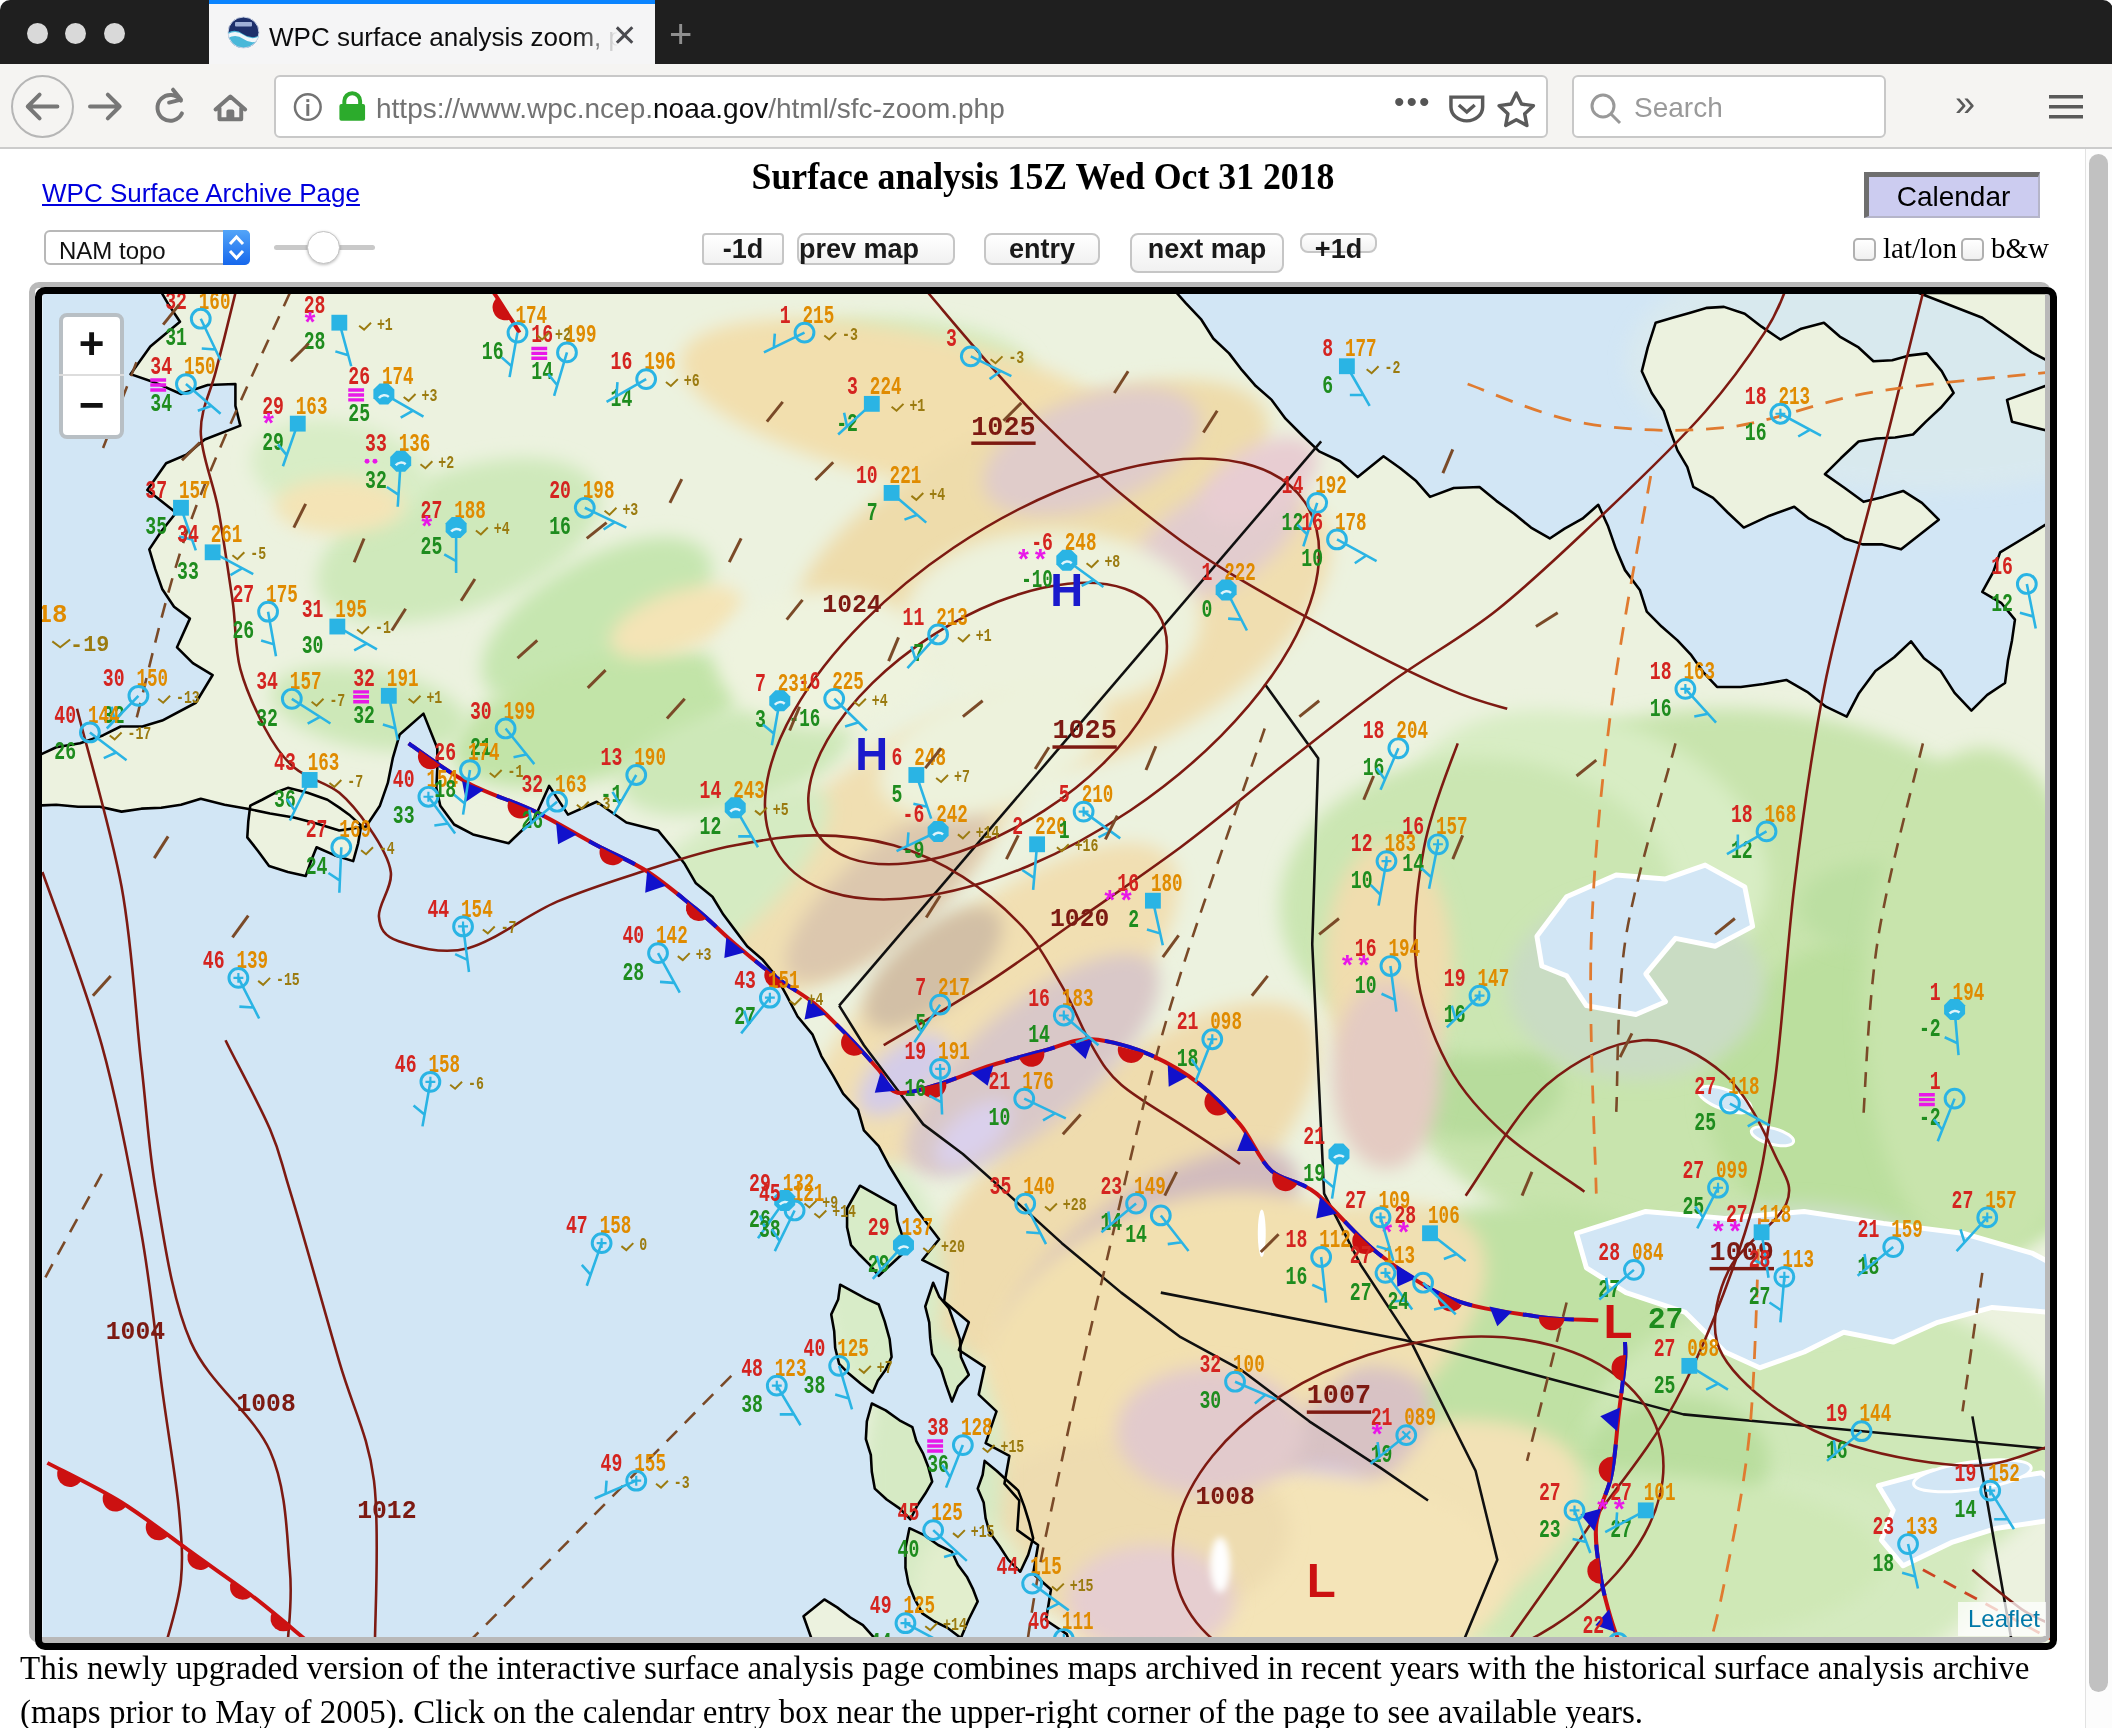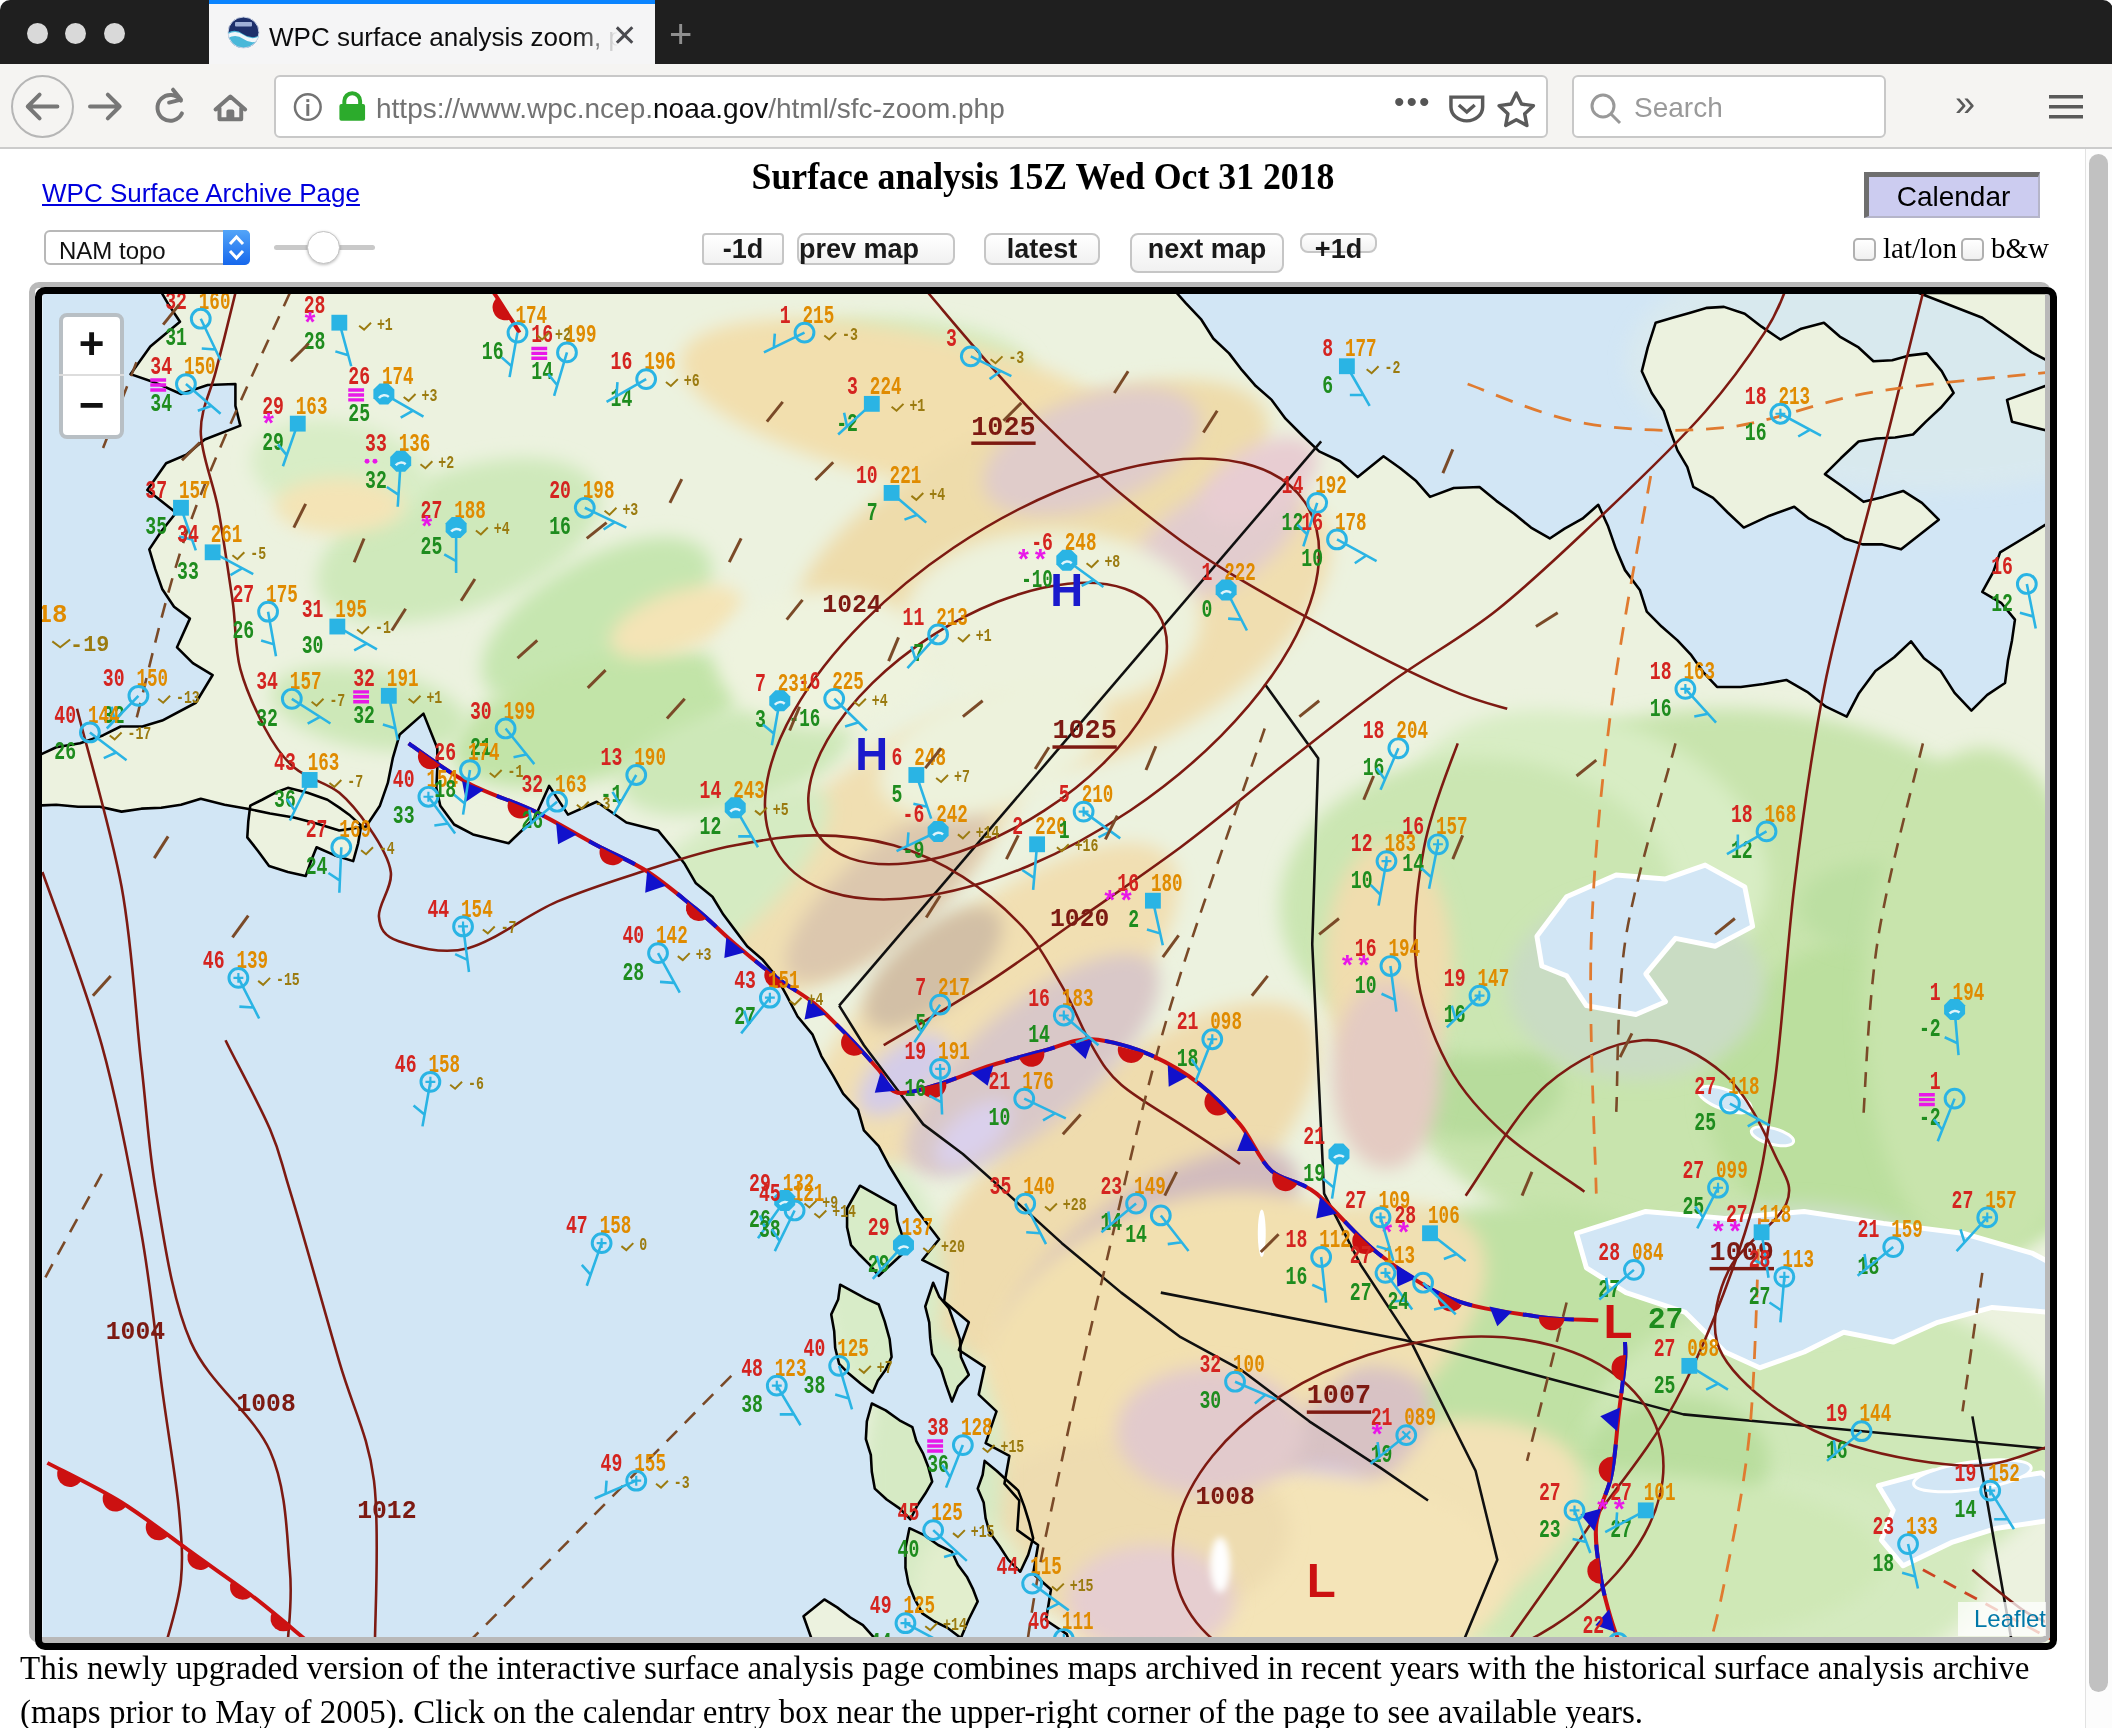--- a/index.html
+++ b/index.html
@@ -84,21 +84,21 @@
 <div class="abs" style="left:44px;top:230px;width:206px;height:35px;background:#fff;border:2px solid #b8b8b8;border-radius:6px"></div>
 <div class="abs" style="left:59px;top:237px;font-size:24px;color:#111">NAM topo</div>
 <div class="abs" style="left:223px;top:230px;width:27px;height:35px;background:linear-gradient(#53a5f8,#1667ec);border-radius:0 5px 5px 0"></div>
 <svg class="abs" style="left:223px;top:230px" width="27" height="35" viewBox="0 0 27 35">
       <path d="M7 14 L13.5 7 L20 14 M7 21 L13.5 28 L20 21" fill="none" stroke="#fff" stroke-width="3"></path>
     </svg>
 <div class="abs" style="left:274px;top:245px;width:101px;height:5px;background:#c9c9c9;border-radius:3px"></div>
 <div class="abs" style="left:307px;top:231px;width:33px;height:33px;background:#fff;border:1px solid #c2c2c2;border-radius:50%;box-shadow:0 1px 3px rgba(0,0,0,0.25)"></div>
 <div class="abs" style="left:702px;top:233px;width:82px;height:32px;background:linear-gradient(#ffffff,#f1f1f1);border:2px solid #c6c6c6;border-radius:4px;font-size:27px;font-weight:bold;color:#1a1a1a;text-align:center;line-height:28px">-1d</div>
 <div class="abs" style="left:797px;top:233px;width:158px;height:32px;background:linear-gradient(#ffffff,#f1f1f1);border:2px solid #c6c6c6;border-radius:8px;font-size:27px;font-weight:bold;color:#1a1a1a;line-height:28px">prev map</div>
-<div class="abs" style="left:984px;top:233px;width:116px;height:32px;background:linear-gradient(#ffffff,#f1f1f1);border:2px solid #c6c6c6;border-radius:8px;font-size:27px;font-weight:bold;color:#1a1a1a;text-align:center;line-height:28px">latest</div>
+<div class="abs" style="left:984px;top:233px;width:116px;height:32px;background:linear-gradient(#ffffff,#f1f1f1);border:2px solid #c6c6c6;border-radius:8px;font-size:27px;font-weight:bold;color:#1a1a1a;text-align:center;line-height:28px">entry</div>
 <div class="abs" style="left:1130px;top:233px;width:154px;height:40px;background:linear-gradient(#ffffff,#f1f1f1);border:2px solid #c6c6c6;border-radius:8px;font-size:27px;font-weight:bold;color:#1a1a1a;text-align:center;line-height:28px">next map</div>
 <div class="abs" style="left:1300px;top:233px;width:77px;height:20px;background:linear-gradient(#ffffff,#f1f1f1);border:2px solid #c6c6c6;border-radius:8px;font-size:27px;font-weight:bold;color:#1a1a1a;text-align:center;line-height:28px">+1d</div>
 
 <div class="abs" style="left:1853px;top:238px;width:23px;height:23px;background:linear-gradient(#fff,#f0f0f0);border:2px solid #b0b0b0;border-radius:5px"></div>
 <div class="abs" style="left:1883px;top:232px;font-family:'Liberation Serif',serif;font-size:29px;color:#000">lat/lon</div>
 <div class="abs" style="left:1961px;top:238px;width:23px;height:23px;background:linear-gradient(#fff,#f0f0f0);border:2px solid #b0b0b0;border-radius:5px"></div>
 <div class="abs" style="left:1991px;top:232px;font-family:'Liberation Serif',serif;font-size:29px;color:#000">b&amp;w</div>
 
 <div class="abs" style="left:42px;top:293px;width:2009px;height:1350px;overflow:hidden"><svg width="2009" height="1350" viewBox="0 0 2029 1364" xmlns="http://www.w3.org/2000/svg">
         <rect width="2029" height="1364" fill="#d2e6f5"></rect>
@@ -1001,17 +1001,17 @@
           <path d="M1115 482 L1125 458"></path>
         </g>
       </svg></div>
 <div class="abs" style="left:29px;top:282px;width:2022px;height:1361px;border:6px solid #b9b9b9;border-radius:10px;pointer-events:none"></div>
 <div class="abs" style="left:35px;top:287px;width:2022px;height:1363px;border:7px solid #000;border-radius:10px;pointer-events:none"></div>
 
 <div class="abs" style="left:59px;top:313px;width:65px;height:126px;background:#fff;border:4px solid #b8bfc4;border-radius:8px"></div>
 <div class="abs" style="left:59px;top:374px;width:65px;height:2px;background:#ddd"></div>
 <div class="abs" style="left:59px;top:319px;width:65px;text-align:center;font-size:44px;font-weight:bold;color:#111">+</div>
 <div class="abs" style="left:59px;top:380px;width:65px;text-align:center;font-size:44px;font-weight:bold;color:#111">−</div>
-<div class="abs" style="left:1958px;top:1602px;width:88px;height:34px;background:rgba(255,255,255,0.75);font-size:24px;color:#0078a8;text-align:right;line-height:34px;">Leaflet</div>
+<div class="abs" style="left:1958px;top:1602px;width:88px;height:34px;background:rgba(255,255,255,0.75);font-size:24px;color:#0078a8;text-align:right;line-height:34px;padding-right:6px">Leaflet</div>
 
 <div class="abs" style="left:20px;top:1646px;width:2084px;font-family:'Liberation Serif',serif;font-size:33px;line-height:44px;color:#000">This newly upgraded version of the interactive surface analysis page combines maps archived in recent years with the historical surface analysis archive (maps prior to May of 2005). Click on the calendar entry box near the upper-right corner of the page to see available years.</div>
 
 </div>
 
 </body></html>

